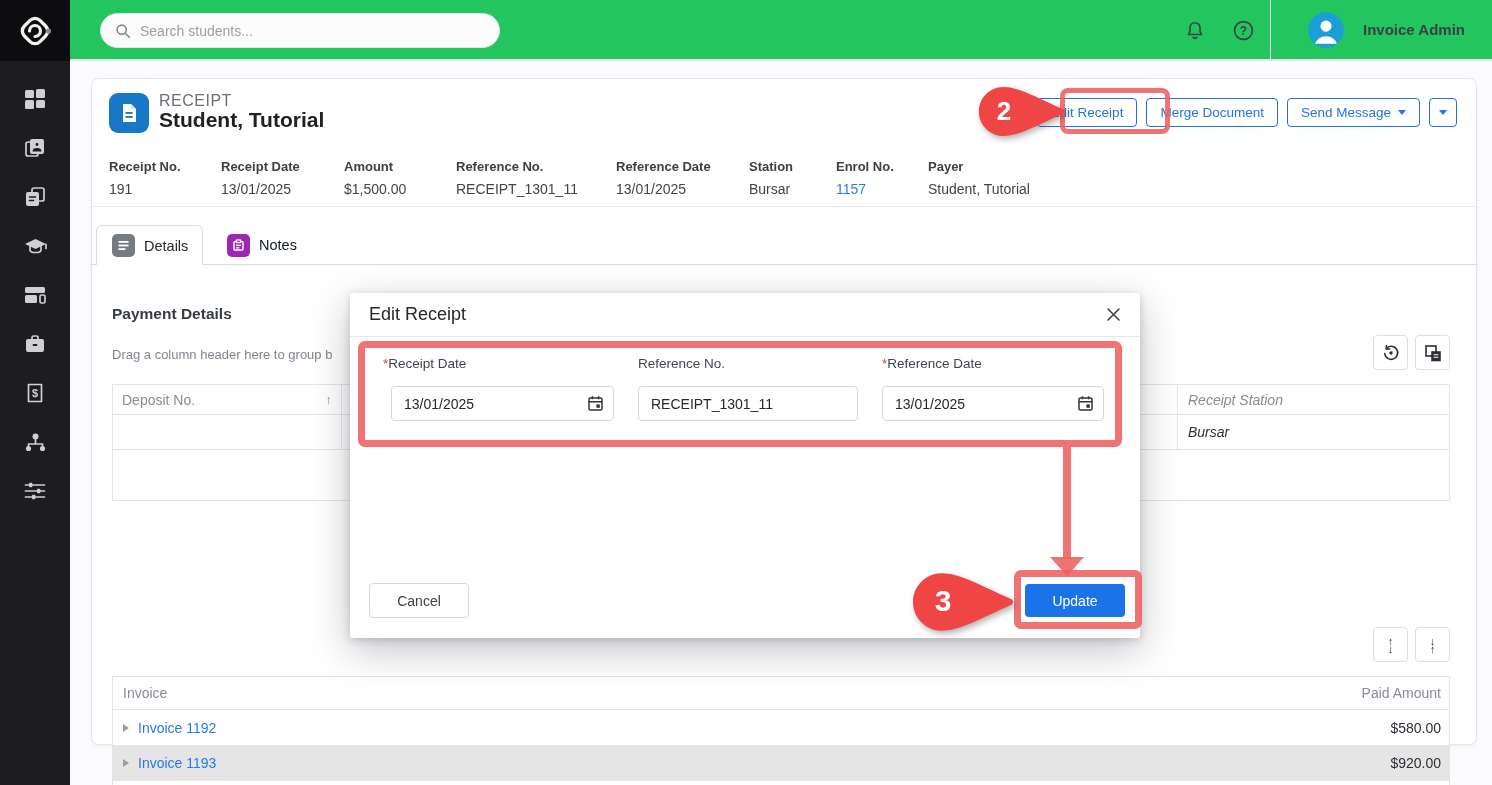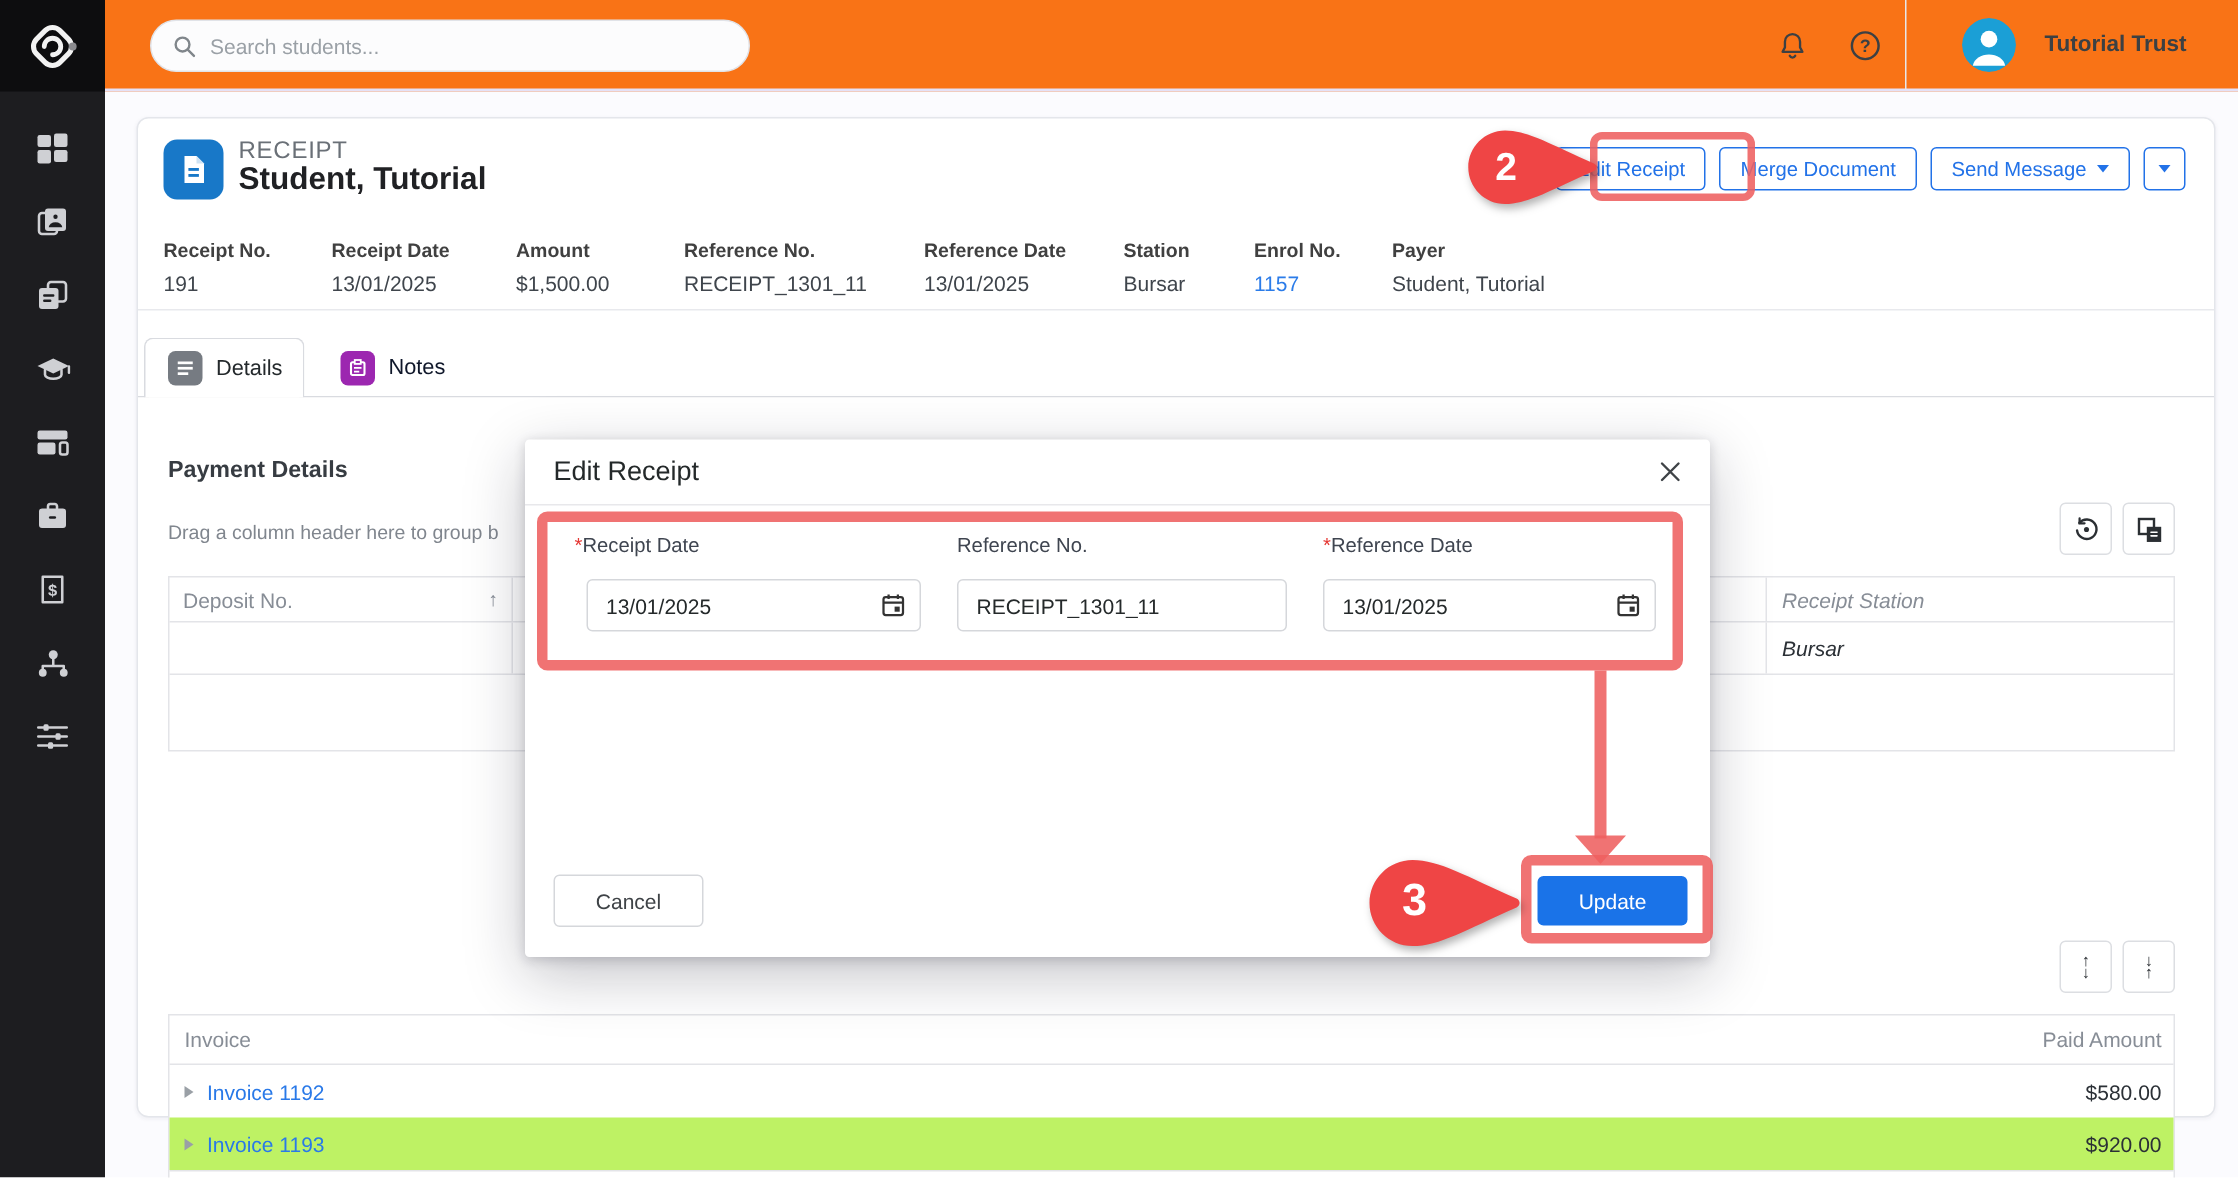--- a/index.html
+++ b/index.html
@@ -9,21 +9,21 @@
 
   
   .sidebar { position:absolute; left:0; top:0; width:70px; height:785px; background:#1d1d20; z-index:5; }
   .logo-box { width:70px; height:61px; background:#0d0d0f; display:flex; align-items:center; justify-content:center; }
   .nav-col { display:flex; flex-direction:column; align-items:center; padding-top:27px; gap:27px; }
   .nav-item { width:70px; height:22px; display:flex; justify-content:center; align-items:center; cursor:pointer; }
   .nav-item svg { stroke:#cfd0d4; fill:none; stroke-width:1.7; stroke-linejoin:round; stroke-linecap:round; }
   .nav-item svg .f { fill:#cfd0d4; stroke:none; }
 
   
-  .topbar { position:absolute; left:70px; top:0; width:1422px; height:61px; background:#f97316;
+  .topbar { position:absolute; left:70px; top:0; width:1422px; height:61px; background:#22c55e;
     border-bottom:2px solid #e5e1f6; z-index:4; }
   .search { position:absolute; left:30px; top:13px; width:400px; height:35px; background:#fcfcfd;
     border:1px solid #e1e3e8; border-radius:18px; display:flex; align-items:center; padding:0 14px; gap:9px; }
   .search input { border:none; outline:none; background:transparent; font-size:14px; color:#3c4043; width:330px;
     font-family:inherit; }
   .search input::placeholder { color:#9aa0a6; }
   .tb-icon { position:absolute; top:17px; width:26px; height:26px; display:flex; align-items:center; justify-content:center; cursor:pointer; }
   .tb-divider { position:absolute; left:1200px; top:0; width:1px; height:60px; background:#e7e8ec; }
   .avatar { position:absolute; left:1238px; top:12px; width:36px; height:36px; border-radius:50%; overflow:hidden; cursor:pointer; }
   .user-name { position:absolute; left:1293px; top:21px; font-size:15px; font-weight:bold; color:#3c4043; }
@@ -74,21 +74,21 @@
   .pd-row2 { height:50px; }
   .c-dep { width:229px; padding:0 9px; display:flex; align-items:center; border-right:1px solid #e3e4e8; }
   .c-mid { flex:1; padding:0 8px; display:flex; align-items:center; border-right:1px solid #e3e4e8; overflow:hidden; }
   .c-sta { width:271px; padding:0 10px; display:flex; align-items:center;font-style:italic; }
   .sort-a { margin-left:auto; color:#8a9099; font-size:13px; }
 
   
   .pa-table { position:absolute; left:20px; right:26px; top:411px; border:1px solid #e3e4e8; background:#fff; font-size:14px; }
   .pa-head { display:flex; height:33px; align-items:center; color:#878d96; border-bottom:1px solid #e3e4e8; }
   .pa-row { display:flex; height:35px; align-items:center; color:#2b3036; }
-  .pa-row.alt { background:#bef264; }
+  .pa-row.alt { background:#e5e5e5; }
   .pa-total { display:flex; height:34px; align-items:center; border-top:1px solid #e3e4e8; }
   .cell-inv { flex:1; padding-left:10px; display:flex; align-items:center; gap:9px; }
   .cell-amt { width:300px; text-align:right; padding-right:8px; }
   .tri { width:0; height:0; border-top:4.5px solid transparent; border-bottom:4.5px solid transparent; border-left:6px solid #9aa0a6; cursor:pointer; }
   .inv-link { color:#2979e8; cursor:pointer; }
 
   
   .modal { position:absolute; left:350px; top:293px; width:790px; height:345px; background:#fff; border-radius:3px;
     box-shadow:0 12px 40px rgba(20,20,40,.25), 0 2px 8px rgba(20,20,40,.18); z-index:30; }
   .m-head { height:44px; border-bottom:1px solid #e8e8eb; display:flex; align-items:center; padding:0 19px; }
@@ -219,21 +219,21 @@
       </svg>
     </div>
     <div class="tb-divider"></div>
     <div class="avatar">
       <svg width="36" height="36" viewBox="0 0 24 24">
         <circle cx="12" cy="12" r="12" fill="#1b9fd6"></circle>
         <circle cx="12" cy="9.4" r="3.7" fill="#fff"></circle>
         <path d="M4.8 21.2 a7.3 6 0 0 1 14.4 0 z" fill="#fff"></path>
       </svg>
     </div>
-    <div class="user-name">Tutorial Trust</div>
+    <div class="user-name">Invoice Admin</div>
   </div>
 
   <div class="card">
     <div class="doc-badge">
       <svg width="24" height="24" viewBox="0 0 24 24">
         <path d="M6 3 h8 l5 5 v13 H6 Z" fill="#fff"></path>
         <path d="M14 3 l5 5 h-5 Z" fill="#cfe3f4"></path>
         <rect x="8.6" y="11" width="7" height="1.9" fill="#1878c8"></rect>
         <rect x="8.6" y="15" width="7" height="1.9" fill="#1878c8"></rect>
       </svg>

